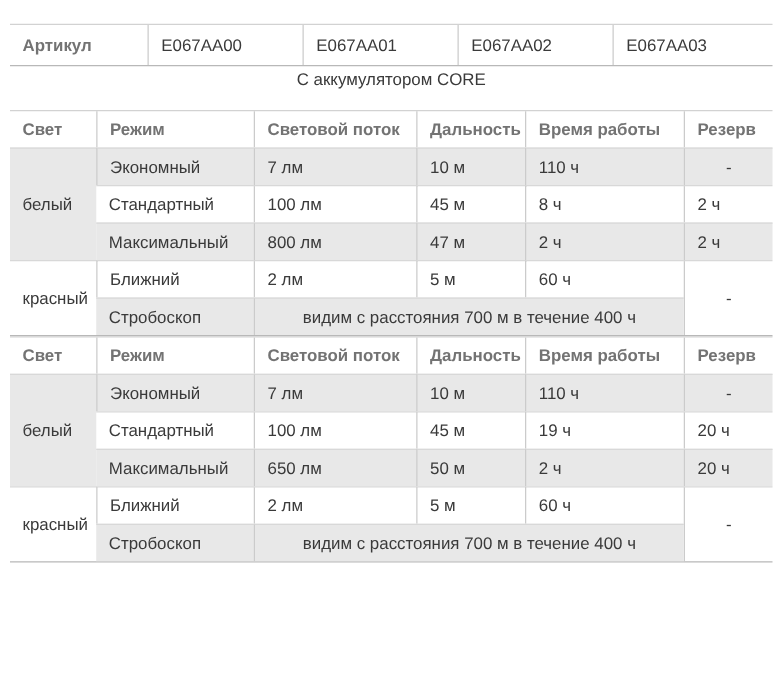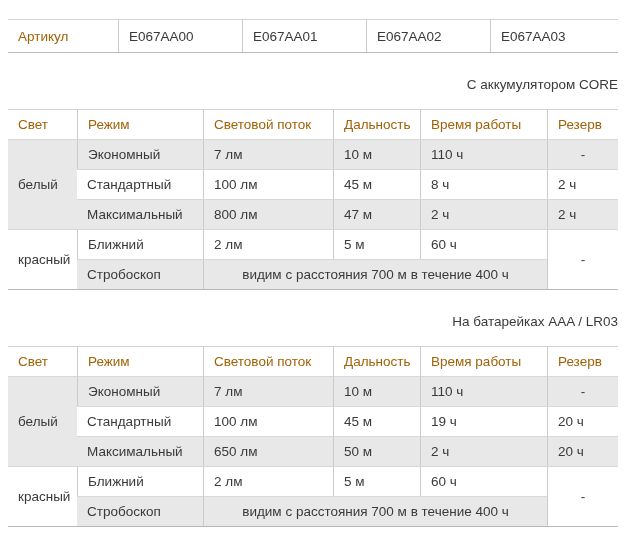--- a/index.html
+++ b/index.html
@@ -34,28 +34,28 @@
     border-left: 1px solid #cbcbcb;
     border-top: 1px solid #d8d8d8;
     white-space: nowrap;
     overflow: hidden;
     vertical-align: middle;
     font-weight: normal;
     text-align: left;
   }
   tr > td:first-child, tr > th:first-child { border-left: none; }
   tr:first-child > td, tr:first-child > th { border-top: none; }
-  th, .lbl { font-weight: normal; color: #a16207; }
+  th, .lbl { font-weight: bold; color: #737373; }
   .articles td { height: 32px; }
   .spec td, .spec th { height: 29px; }
   .r-gray td { background: #e8e8e8; }
   .center { text-align: center; }
   .section-title {
-    text-align: right;
-    margin: 24px 0 17px 0;
+    text-align: center;
+    margin: 3px 0 17px 0;
     color: #3a3a3a;
   }
 </style>
 </head>
 <body>
 
 <div class="page">
 
   <div class="tblwrap">
     <table class="articles">
@@ -130,21 +130,20 @@
           <td rowspan="2" class="center">-</td>
         </tr>
         <tr class="r-gray">
           <td>Стробоскоп</td>
           <td colspan="3" class="center">видим с расстояния 700 м в течение 400 ч</td>
         </tr>
       </tbody>
     </table>
   </div>
 
-  <div class="section-title">На батарейках AAA / LR03</div>
 
   <div class="tblwrap">
     <table class="spec">
       <colgroup>
         <col style="width:69px">
           <col style="width:126px">
           <col style="width:130px">
           <col style="width:87px">
           <col style="width:127px">
           <col style="width:71px">

